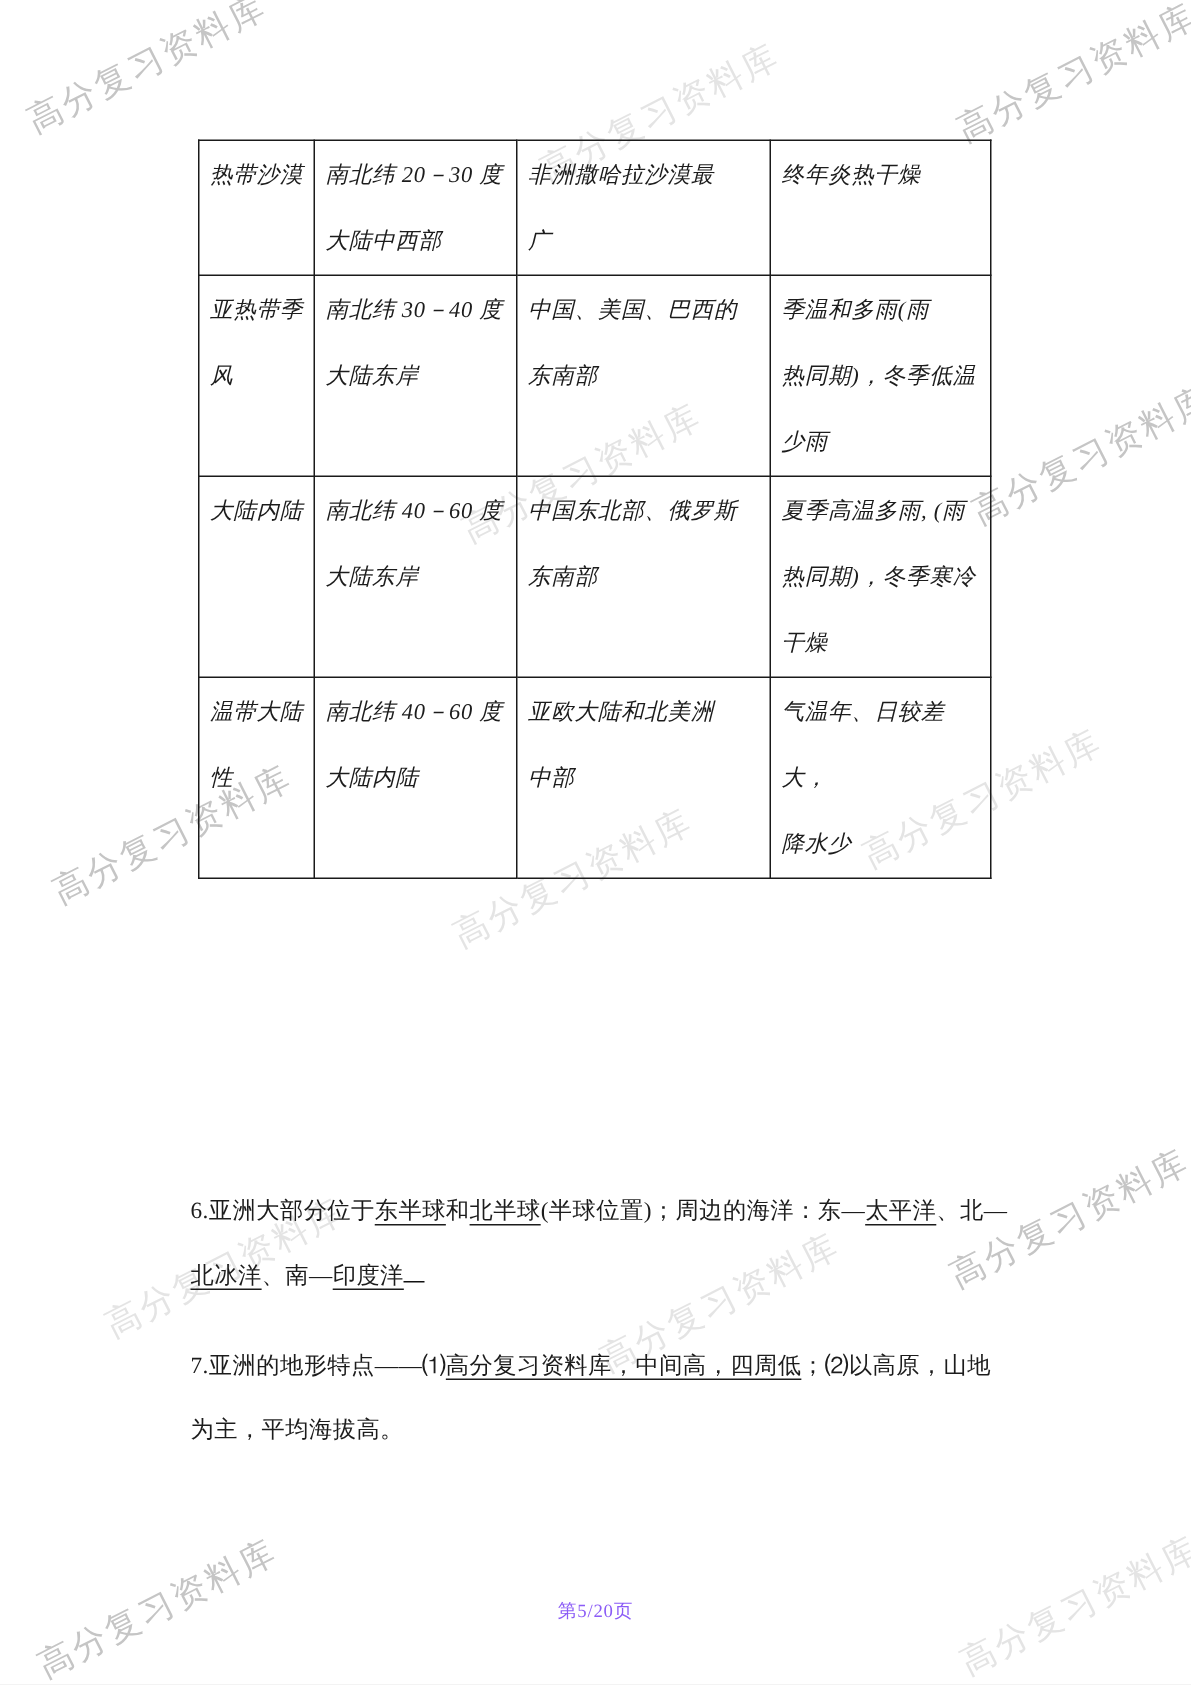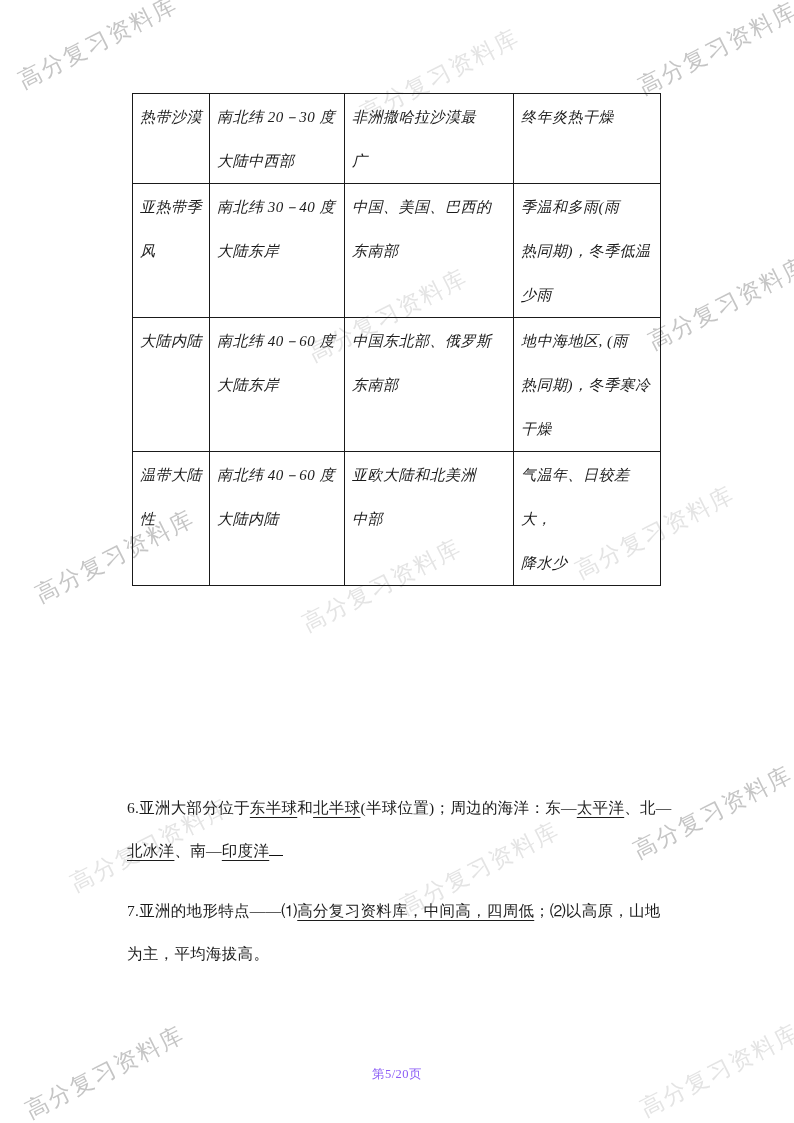--- a/index.html
+++ b/index.html
@@ -88,21 +88,21 @@
         <td>季温和多雨(雨
 热同期)，冬季低温
 少雨</td>
       </tr>
       <tr style="height:123px">
         <td>大陆内陆</td>
         <td>南北纬 40－60 度
 大陆东岸</td>
         <td>中国东北部、俄罗斯
 东南部</td>
-        <td>地中海地区, (雨
+        <td>夏季高温多雨, (雨
 热同期)，冬季寒冷
 干燥</td>
       </tr>
       <tr style="height:87px">
         <td>温带大陆
 性</td>
         <td>南北纬 40－60 度
 大陆内陆</td>
         <td>亚欧大陆和北美洲
 中部</td>

